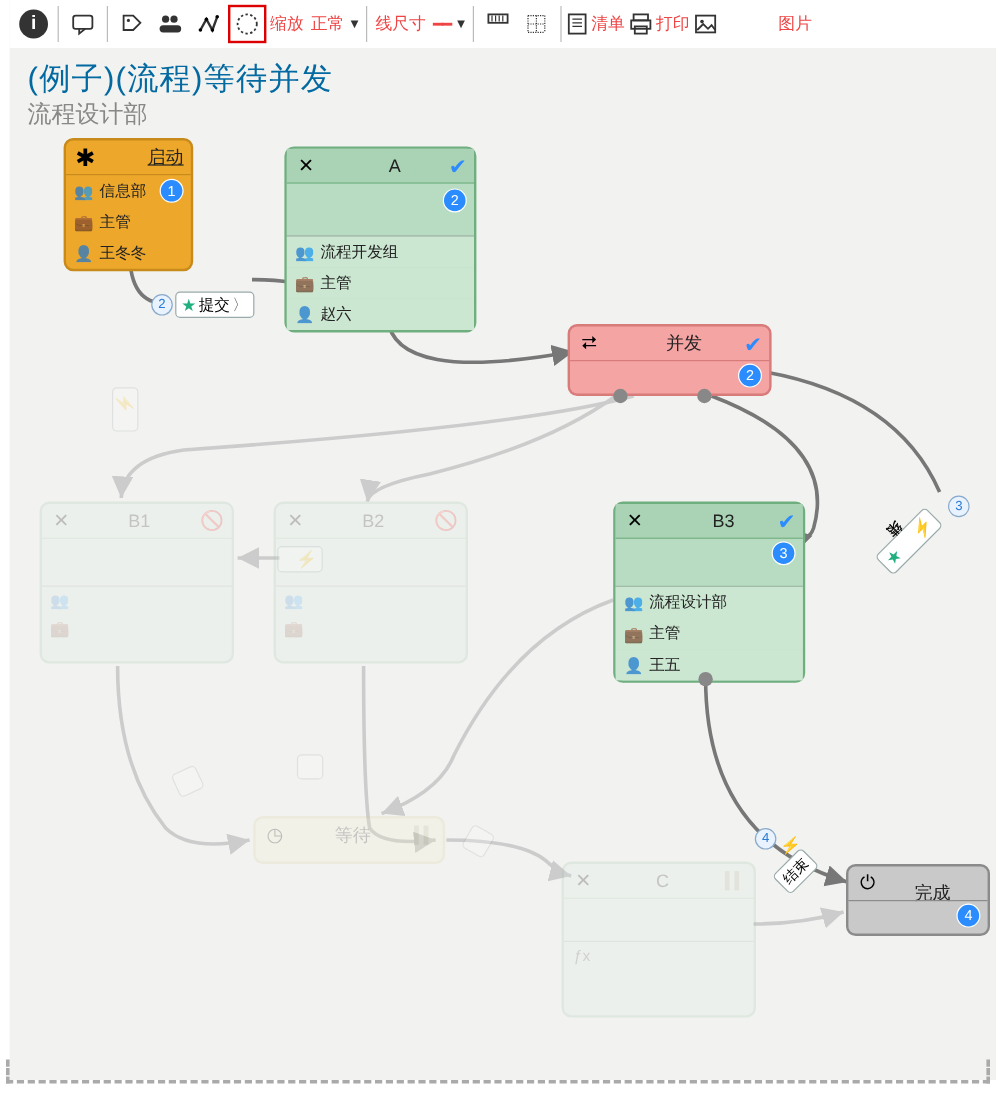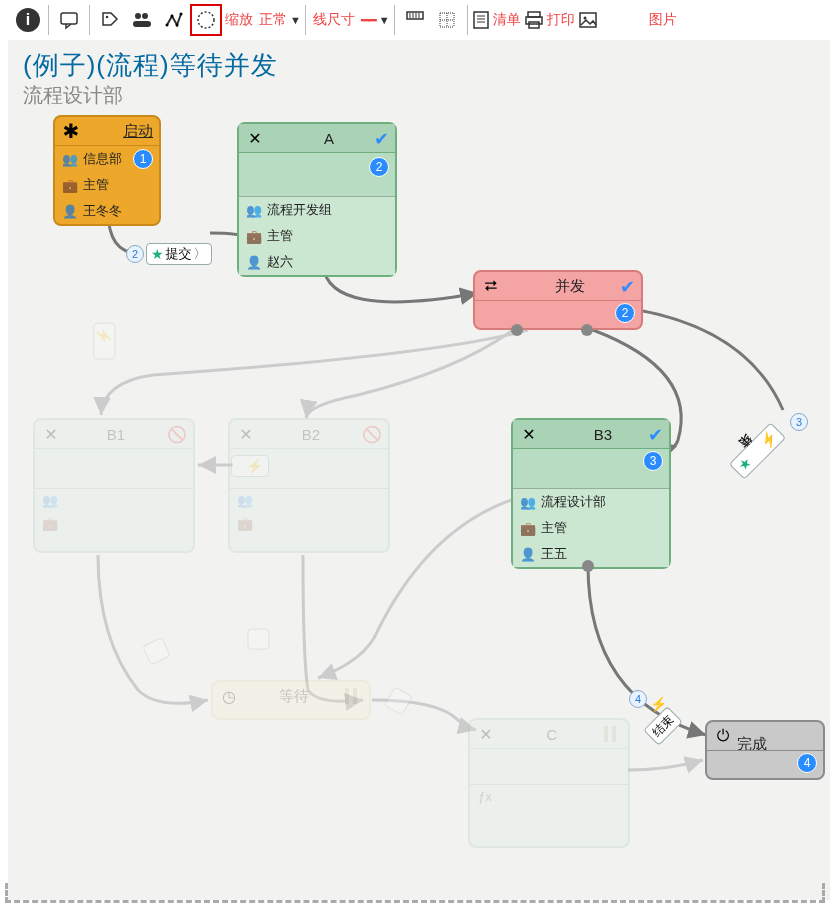--- a/index.html
+++ b/index.html
@@ -345,21 +345,21 @@
 
   <div class="small-badge" style="left:621px;top:690px;">4</div>
   <span class="bolt" style="position:absolute;left:642px;top:696px;">⚡</span>
   <div class="pill rotpill" style="left:638px;top:715px;">
     <span style="font-size:12px;">结束</span>
   </div>
 
   <div class="node n-grey" style="left:697px;top:720px;height:60px;">
     <div class="nhead">
         <span class="ico">⏻</span>
-        <span class="lab" style="text-align:left;margin-top:17px;">完成</span>
+        <span class="lab" style="text-align:center;margin-top:17px;">完成</span>
       </div>
     <div style="height:28px;border-top:1px solid #8b8b8b;position:relative;">
       <div class="badge" style="top:2px;">4</div>
     </div>
   </div>
 
 </div>
 <div class="footer-border"></div>
 
 </body></html>

